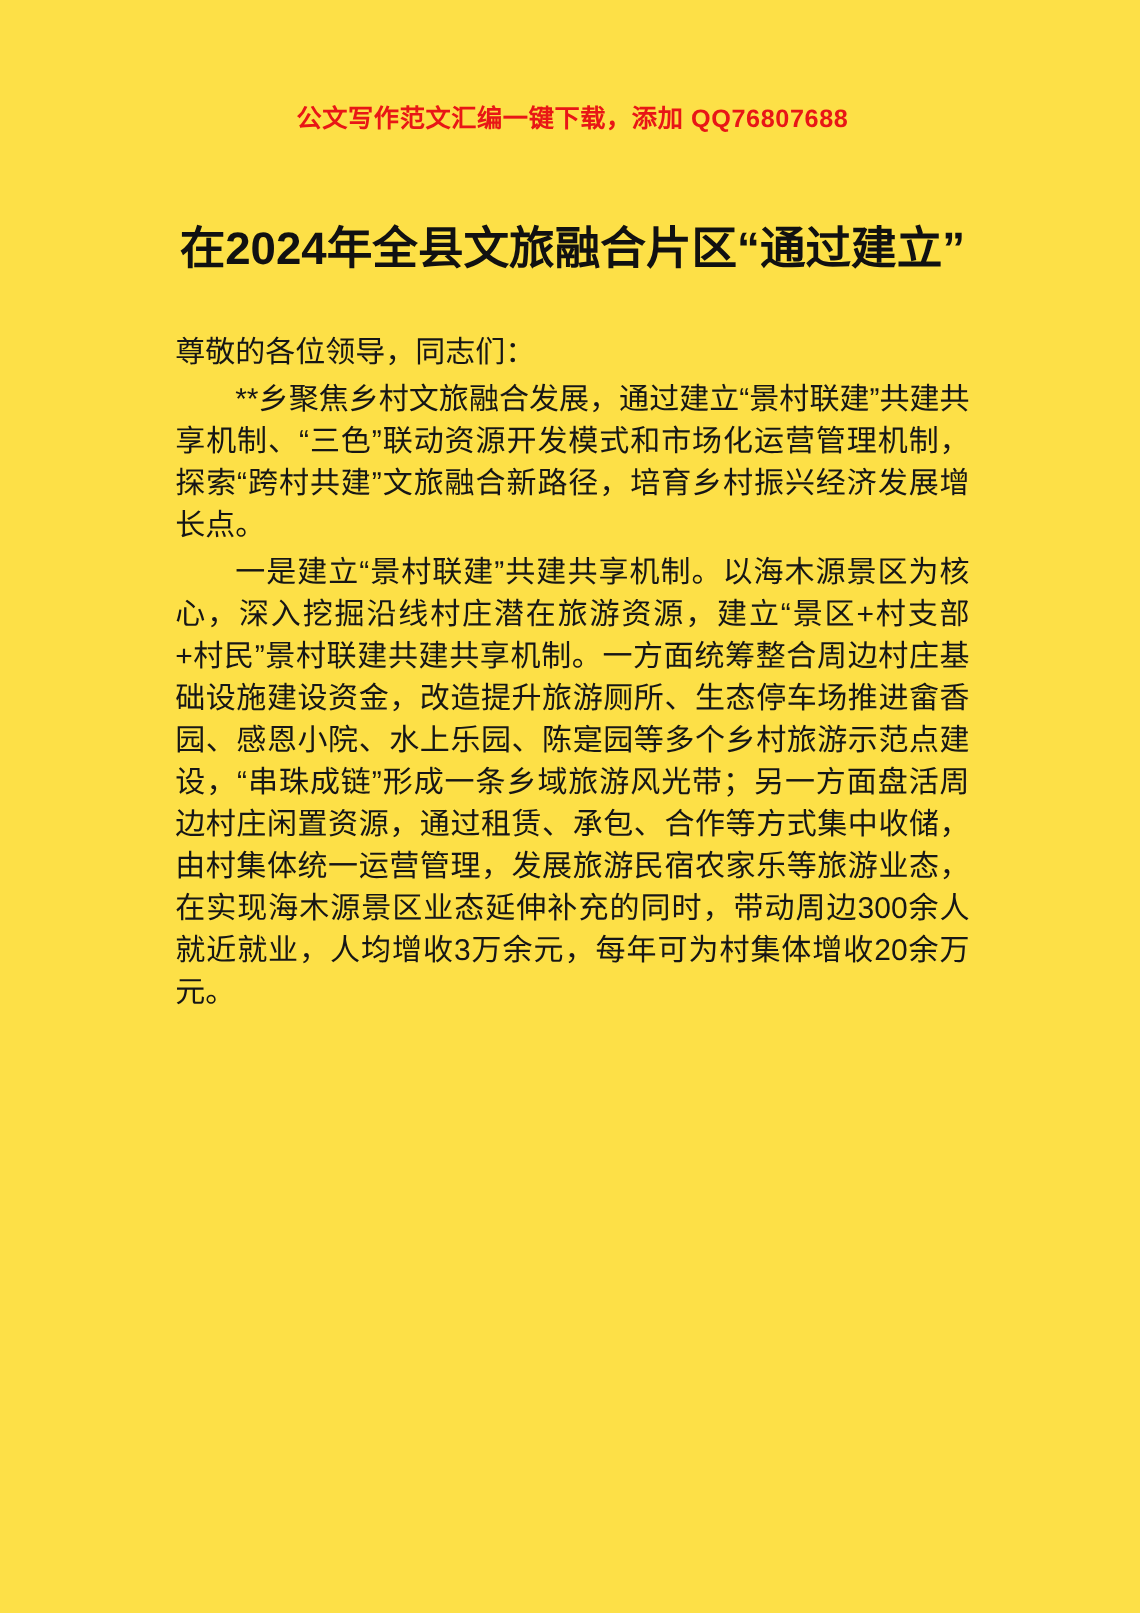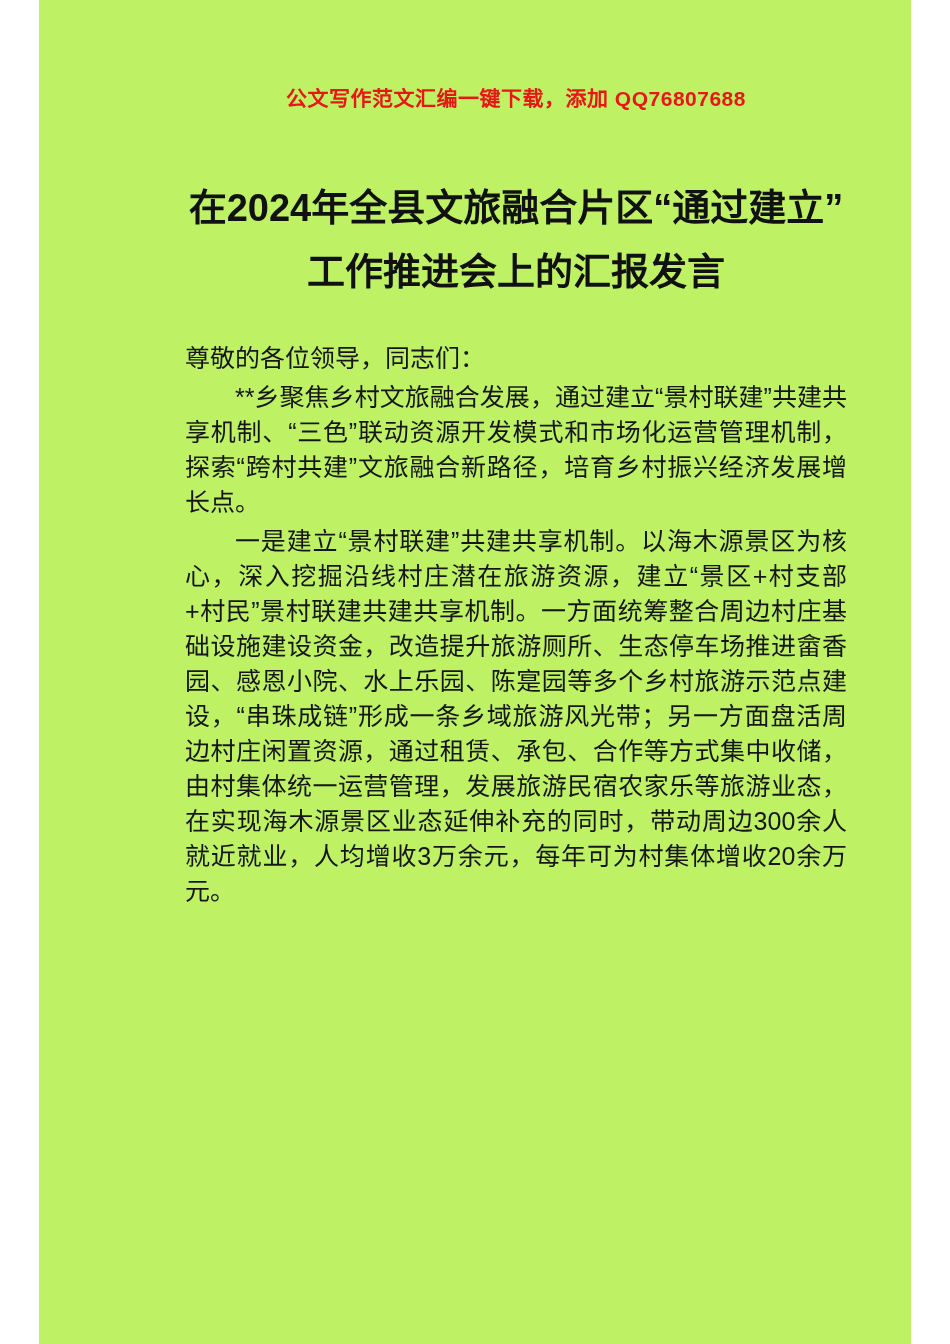--- a/index.html
+++ b/index.html
@@ -2,24 +2,24 @@
 <html lang="zh-CN"><head>
 <meta charset="utf-8">
 <style>
   html, body {
     margin: 0;
     padding: 0;
     background: #ffffff;
   }
   .page {
     position: relative;
-    width: 872px;
+    width: 950px;
     height: 1344px;
     margin: 0 auto;
-    background: #bef264;
+    background: #fde047;
     overflow: hidden;
     font-family: "Liberation Sans", "DejaVu Sans", sans-serif;
   }
   .promo {
     margin-top: 82px;
     margin-left: 142px;
     width: 670px;
     text-align: center;
     font-size: 21px;
     font-weight: 600;
@@ -58,21 +58,20 @@
 </style>
 </head>
 <body>
 
 <div class="page">
 
   <div class="promo" style="color: rgb(232, 22, 22);">公文写作范文汇编一键下载，添加 QQ76807688</div>
 
   <h1 class="doc-title">
     <span class="title-line">在2024年全县文旅融合片区“通过建立”</span>
-    <span class="title-line">工作推进会上的汇报发言</span>
   </h1>
 
   <div class="doc-body" id="body-container">
 
   <p class="para">尊敬的各位领导，同志们：</p>
       <p class="para indent">**乡聚焦乡村文旅融合发展，通过建立“景村联建”共建共享机制、“三色”联动资源开发模式和市场化运营管理机制，探索“跨村共建”文旅融合新路径，培育乡村振兴经济发展增长点。</p>
       <p class="para indent">一是建立“景村联建”共建共享机制。以海木源景区为核心，深入挖掘沿线村庄潜在旅游资源，建立“景区+村支部+村民”景村联建共建共享机制。一方面统筹整合周边村庄基础设施建设资金，改造提升旅游厕所、生态停车场推进畲香园、感恩小院、水上乐园、陈寔园等多个乡村旅游示范点建设，“串珠成链”形成一条乡域旅游风光带；另一方面盘活周边村庄闲置资源，通过租赁、承包、合作等方式集中收储，由村集体统一运营管理，发展旅游民宿农家乐等旅游业态，在实现海木源景区业态延伸补充的同时，带动周边300余人就近就业，人均增收3万余元，每年可为村集体增收20余万元。</p>
     </div>
 
 </div>

